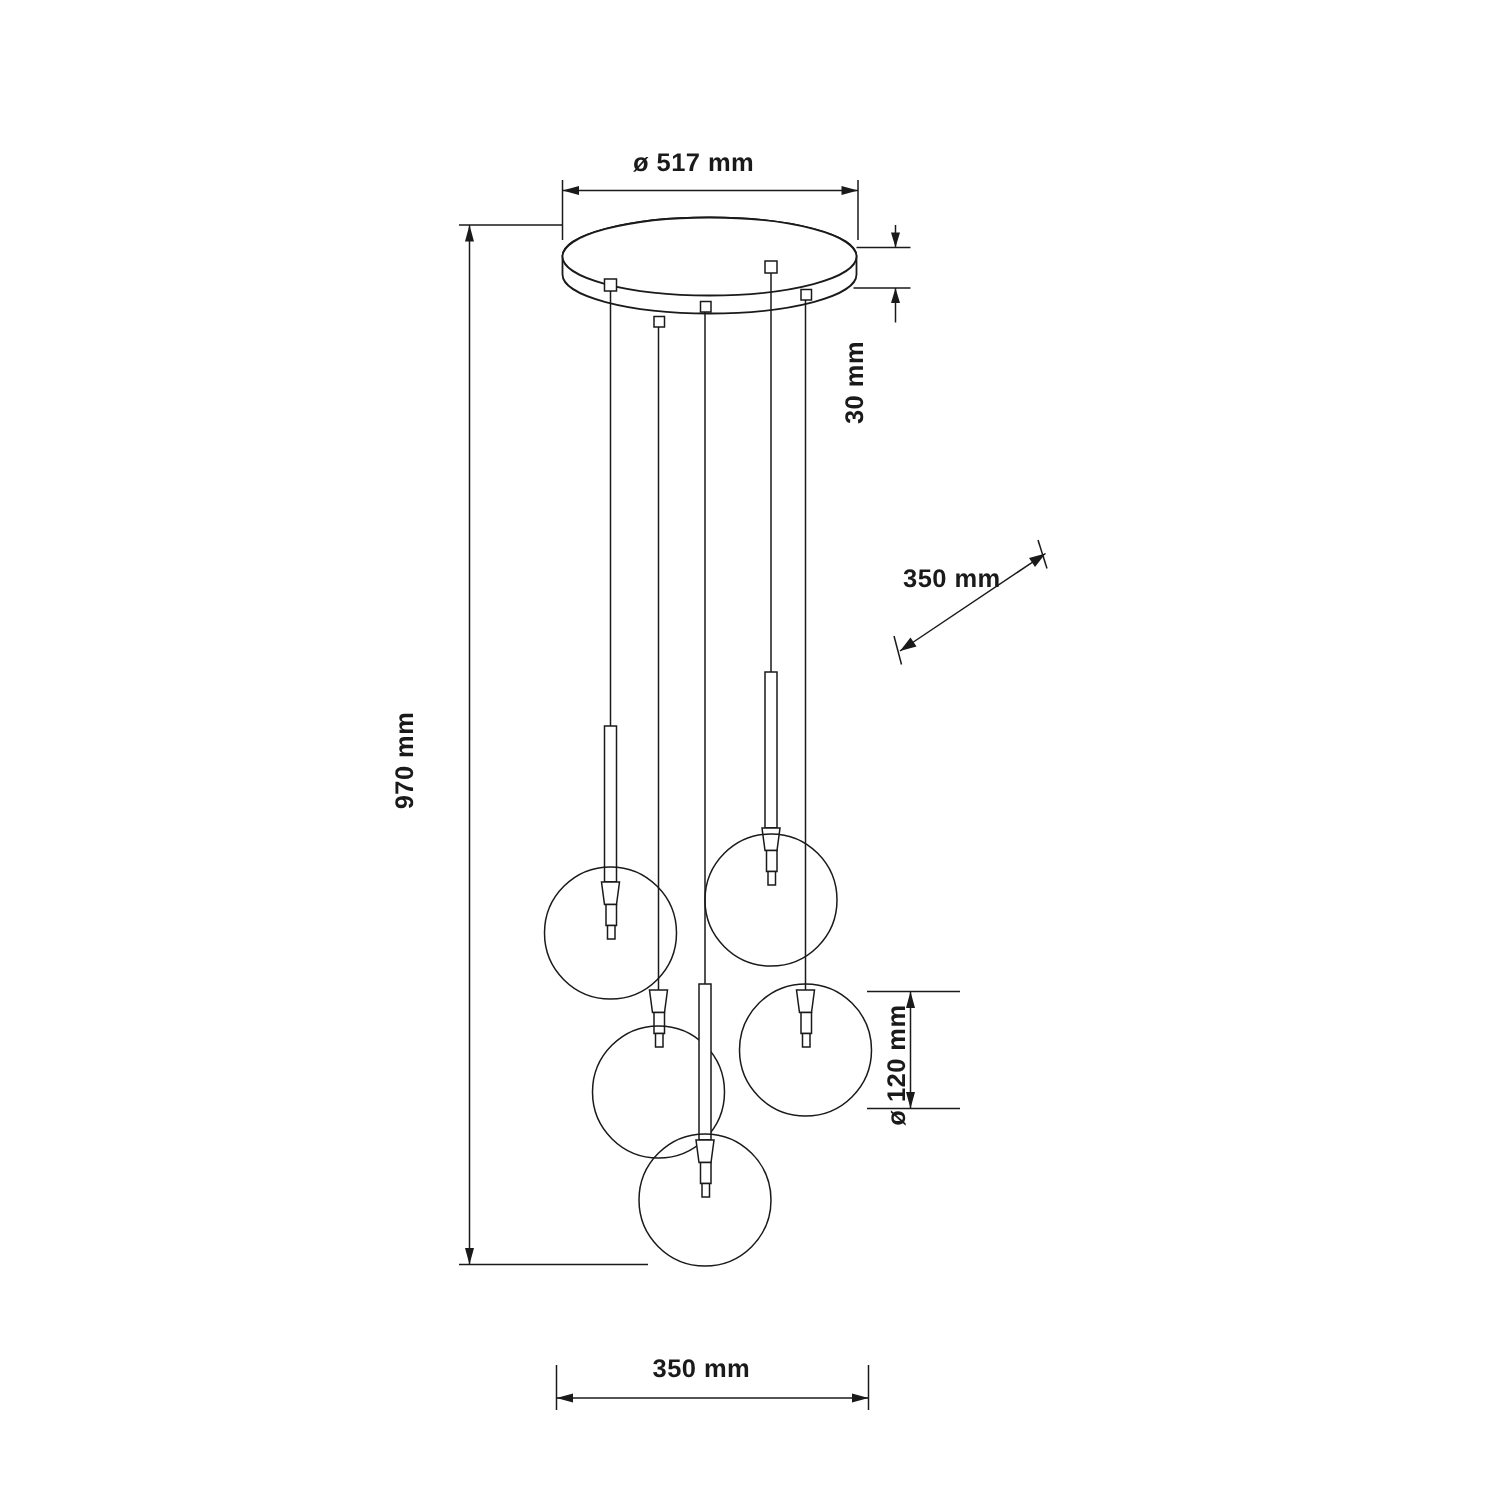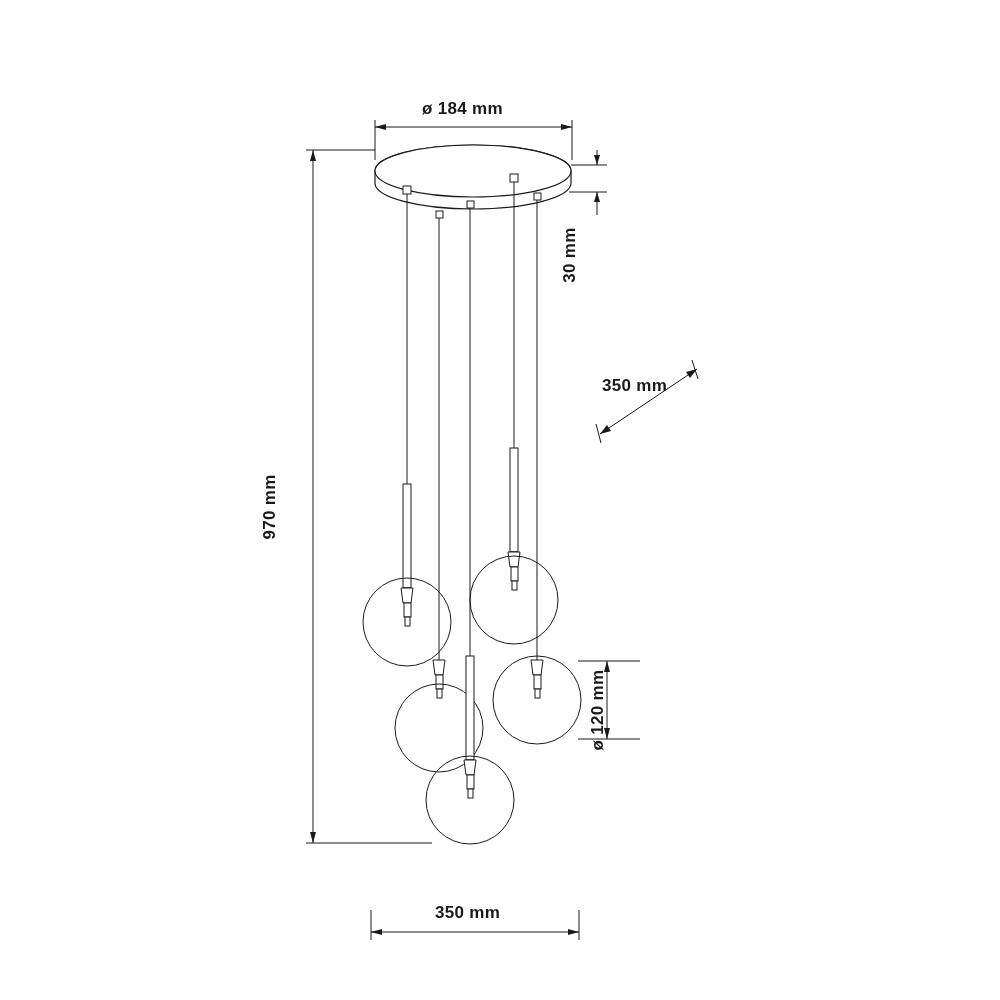--- a/index.html
+++ b/index.html
@@ -157,21 +157,21 @@
         <line x1="537" y1="200" x2="537" y2="660"></line>
         <path d="M531,660 L543,660 L541,675 L533,675 Z" fill="#ffffff"></path>
         <rect x="534" y="675" width="7" height="14" fill="#ffffff"></rect>
         <rect x="535" y="689" width="5" height="9" fill="#ffffff"></rect>
         <circle cx="537" cy="700" r="44" fill="none"></circle>
       </g>
 
     </g>
   </svg>
 
-  <div class="dim-label" style="left:422px; top:99px;">ø 184 mm</div>
+  <div class="dim-label" style="left:422px; top:99px;">ø 517 mm</div>
 
   <div class="dim-label vert" style="left:570px; top:245px; width:70px; text-align:center; margin-left:-35px;">30 mm</div>
 
   <div class="dim-label" style="left:602px; top:376px;">350 mm</div>
 
   <div class="dim-label vert" style="left:270px; top:497px; width:80px; text-align:center; margin-left:-40px;">970 mm</div>
 
   <div class="dim-label vert" style="left:598px; top:700px; width:100px; text-align:center; margin-left:-50px;">ø 120 mm</div>
 
   <div class="dim-label" style="left:435px; top:903px;">350 mm</div>

